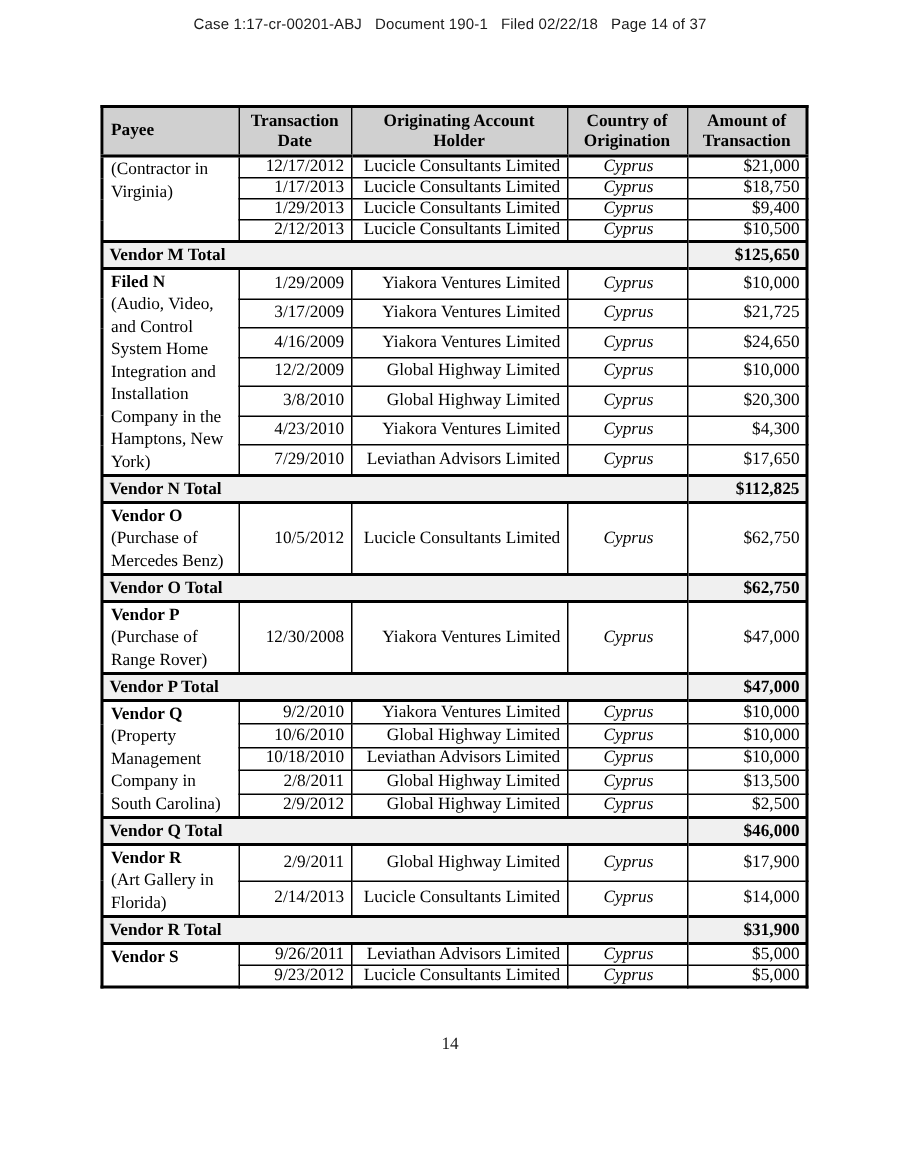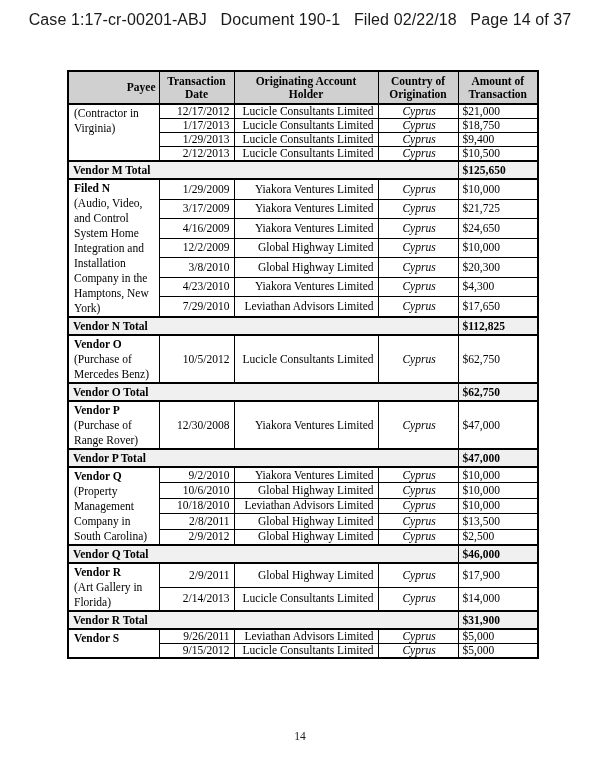--- a/index.html
+++ b/index.html
@@ -15,21 +15,21 @@
     color: #000000;
     overflow: hidden;
   }
   .ecf-header {
     position: absolute;
     top: 11px;
     left: 0;
     width: 600px;
     text-align: center;
     font-family: "Liberation Sans", sans-serif;
-    font-size: 16px;
+    font-size: 10px;
     color: #1a1a1a;
     white-space: pre;
     letter-spacing: 0.1px;
   }
   .doc-table {
     position: absolute;
     left: 67px;
     top: 70px;
     width: 470px;
     border-collapse: collapse;
@@ -48,62 +48,61 @@
     font-size: 11.5px;
     line-height: 13px;
     text-align: center;
     vertical-align: middle;
     white-space: pre-line;
     padding: 2px 3px;
     border-bottom: 2px solid var(--border, #000);
     height: 27px;
   }
   .doc-table thead th.payee-h {
-    text-align: right;
-    padding-left: 20px;
+    text-align: left;
+    padding-left: 5px;
   }
   .doc-table tr.data-row {
     height: 14px;
     margin-left: 26px;
   }
   .doc-table td {
     line-height: 13px;
     vertical-align: middle;
   }
   .doc-table td.payee {
     vertical-align: top;
     line-height: 15px;
     padding-top: 1px;
     padding-left: 5px;
   }
   .v-name { font-weight: bold; }
   .doc-table td.date   { text-align: right; }
   .doc-table td.holder { text-align: right; padding-left: 6px; }
   .doc-table td.country{ text-align: center; padding-left: 6px; font-style: italic; }
-  .doc-table td.amount { text-align: left; font-family: Liberation Serif, serif; }
+  .doc-table td.amount { text-align: right; font-family: Liberation Serif, serif; }
   .doc-table tr.total-row td {
     background: var(--total-bg, #f0f0f0);
     font-weight: bold;
     border-top: 2px solid var(--border, #000);
     border-bottom: 2px solid var(--border, #000);
     height: 16px;
   }
   .doc-table td.total-label {
     text-align: left;
     padding-right: 7px;
   }
   .page-number {
     position: absolute;
     top: 690px;
     left: 0;
     width: 600px;
     text-align: center;
     font-size: 11.5px;
     color: #1a1a1a;
-    margin-top: 40px;
   }
 </style>
 </head>
 <body>
 
 <div class="ecf-header">Case 1:17-cr-00201-ABJ   Document 190-1   Filed 02/22/18   Page 14 of 37</div>
 
 <table class="doc-table">
   <colgroup>
     <col style="width:91px">
@@ -296,21 +295,21 @@
       <tr class="data-row">
         <td class="payee" rowspan="2">
           <div class="v-name">Vendor S</div>
         </td>
         <td class="date">9/26/2011</td>
         <td class="holder">Leviathan Advisors Limited</td>
         <td class="country">Cyprus</td>
         <td class="amount">$5,000</td>
       </tr>
       <tr class="data-row">
-        <td class="date">9/15/2012</td>
+        <td class="date">9/23/2012</td>
         <td class="holder">Lucicle Consultants Limited</td>
         <td class="country">Cyprus</td>
         <td class="amount">$5,000</td>
       </tr>
     </tbody>
 </table>
 
 <div class="page-number">14</div>
 
 </body></html>

